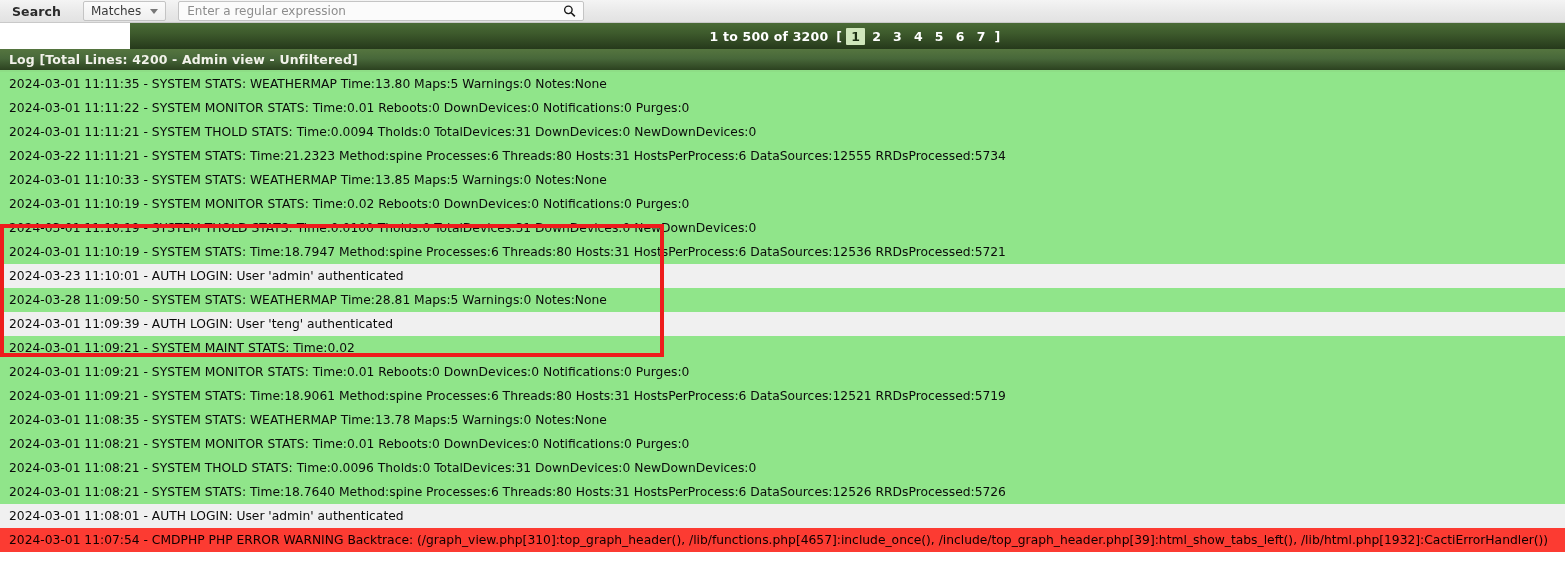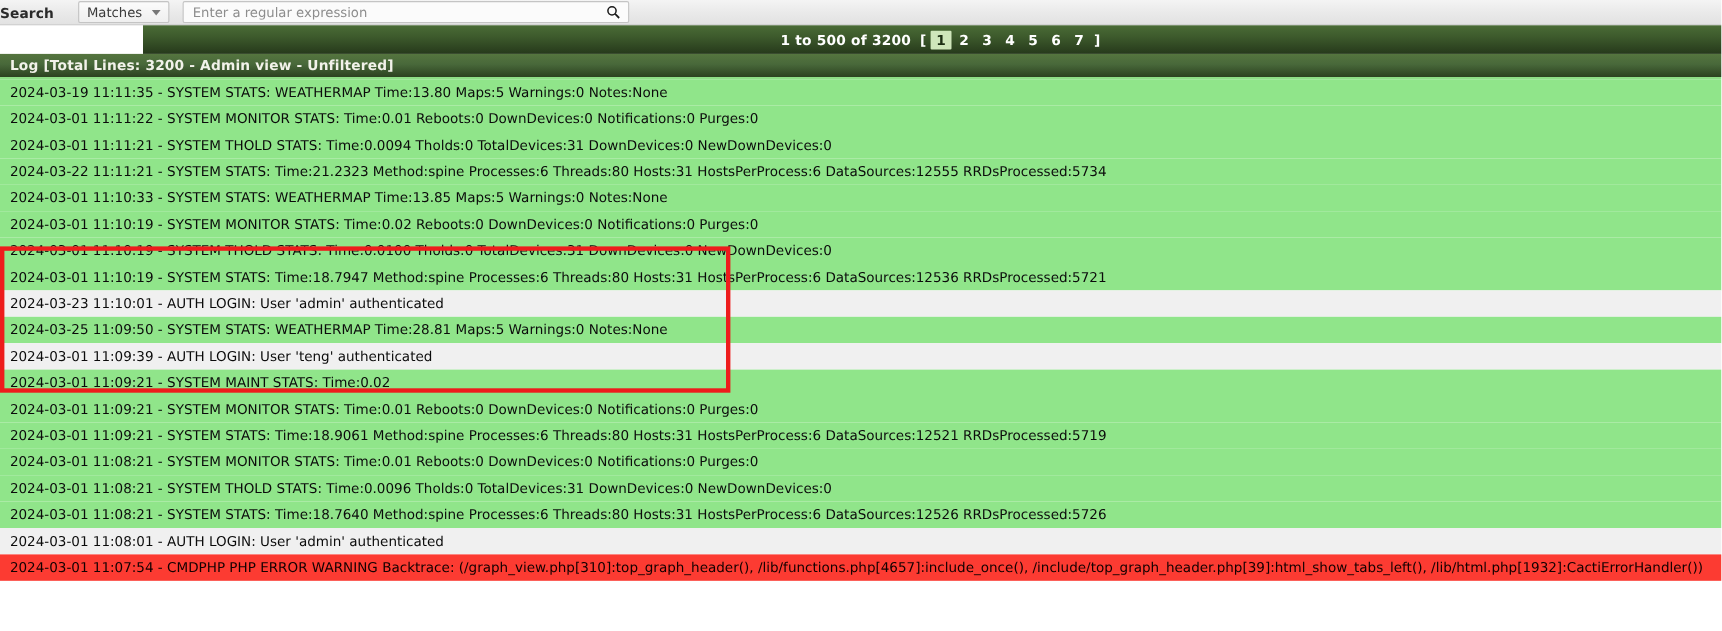--- a/index.html
+++ b/index.html
@@ -17,21 +17,21 @@
     position: relative;
   }
 
   
   .search-bar {
     height: 23px;
     background: linear-gradient(to bottom, #f4f4f4 0%, #e9e9e9 55%, #e2e2e2 100%);
     border-bottom: 1px solid #c9c9c9;
     display: flex;
     align-items: center;
-    padding: 0 0 0 0;
+    padding: 0 0 0 12px;
     box-sizing: border-box;
     position: relative;
   }
   .search-label {
     font-size: 12.5px;
     font-weight: 600;
     color: #2a2a2a;
     margin-right: 22px;
     letter-spacing: .1px;
     white-space: nowrap;
@@ -186,38 +186,39 @@
 <div class="page-bar">
   <div class="page-bar-inner">
     <span class="page-summary">1 to 500 of 3200</span>
     <span class="bracket">[</span>
     <span id="page-numbers"><span class="page-num current">1</span><span class="page-num">2</span><span class="page-num">3</span><span class="page-num">4</span><span class="page-num">5</span><span class="page-num">6</span><span class="page-num">7</span></span>
     <span class="bracket">]</span>
   </div>
 </div>
 
 <div class="log-header">
-  <span>Log [Total Lines: 3200 - Admin view - Unfiltered]</span>
+  <span>Log [Total Lines: 4200 - Admin view - Unfiltered]</span>
 </div>
 
 <div class="log-body" id="log-body">
-    <div class="log-row green">2024-03-19 11:11:35 - SYSTEM STATS: WEATHERMAP Time:13.80 Maps:5 Warnings:0 Notes:None</div>
+    <div class="log-row green">2024-03-01 11:11:35 - SYSTEM STATS: WEATHERMAP Time:13.80 Maps:5 Warnings:0 Notes:None</div>
     <div class="log-row green">2024-03-01 11:11:22 - SYSTEM MONITOR STATS: Time:0.01 Reboots:0 DownDevices:0 Notifications:0 Purges:0</div>
     <div class="log-row green">2024-03-01 11:11:21 - SYSTEM THOLD STATS: Time:0.0094 Tholds:0 TotalDevices:31 DownDevices:0 NewDownDevices:0</div>
     <div class="log-row green">2024-03-22 11:11:21 - SYSTEM STATS: Time:21.2323 Method:spine Processes:6 Threads:80 Hosts:31 HostsPerProcess:6 DataSources:12555 RRDsProcessed:5734</div>
     <div class="log-row green">2024-03-01 11:10:33 - SYSTEM STATS: WEATHERMAP Time:13.85 Maps:5 Warnings:0 Notes:None</div>
     <div class="log-row green">2024-03-01 11:10:19 - SYSTEM MONITOR STATS: Time:0.02 Reboots:0 DownDevices:0 Notifications:0 Purges:0</div>
     <div class="log-row green">2024-03-01 11:10:19 - SYSTEM THOLD STATS: Time:0.0100 Tholds:0 TotalDevices:31 DownDevices:0 NewDownDevices:0</div>
     <div class="log-row green">2024-03-01 11:10:19 - SYSTEM STATS: Time:18.7947 Method:spine Processes:6 Threads:80 Hosts:31 HostsPerProcess:6 DataSources:12536 RRDsProcessed:5721</div>
     <div class="log-row alt">2024-03-23 11:10:01 - AUTH LOGIN: User 'admin' authenticated</div>
-    <div class="log-row green">2024-03-25 11:09:50 - SYSTEM STATS: WEATHERMAP Time:28.81 Maps:5 Warnings:0 Notes:None</div>
+    <div class="log-row green">2024-03-28 11:09:50 - SYSTEM STATS: WEATHERMAP Time:28.81 Maps:5 Warnings:0 Notes:None</div>
     <div class="log-row alt">2024-03-01 11:09:39 - AUTH LOGIN: User 'teng' authenticated</div>
     <div class="log-row green">2024-03-01 11:09:21 - SYSTEM MAINT STATS: Time:0.02</div>
     <div class="log-row green">2024-03-01 11:09:21 - SYSTEM MONITOR STATS: Time:0.01 Reboots:0 DownDevices:0 Notifications:0 Purges:0</div>
     <div class="log-row green">2024-03-01 11:09:21 - SYSTEM STATS: Time:18.9061 Method:spine Processes:6 Threads:80 Hosts:31 HostsPerProcess:6 DataSources:12521 RRDsProcessed:5719</div>
+    <div class="log-row green">2024-03-01 11:08:35 - SYSTEM STATS: WEATHERMAP Time:13.78 Maps:5 Warnings:0 Notes:None</div>
     <div class="log-row green">2024-03-01 11:08:21 - SYSTEM MONITOR STATS: Time:0.01 Reboots:0 DownDevices:0 Notifications:0 Purges:0</div>
     <div class="log-row green">2024-03-01 11:08:21 - SYSTEM THOLD STATS: Time:0.0096 Tholds:0 TotalDevices:31 DownDevices:0 NewDownDevices:0</div>
     <div class="log-row green">2024-03-01 11:08:21 - SYSTEM STATS: Time:18.7640 Method:spine Processes:6 Threads:80 Hosts:31 HostsPerProcess:6 DataSources:12526 RRDsProcessed:5726</div>
     <div class="log-row alt">2024-03-01 11:08:01 - AUTH LOGIN: User 'admin' authenticated</div>
     <div class="log-row error">2024-03-01 11:07:54 - CMDPHP PHP ERROR WARNING Backtrace: (/graph_view.php[310]:top_graph_header(), /lib/functions.php[4657]:include_once(), /include/top_graph_header.php[39]:html_show_tabs_left(), /lib/html.php[1932]:CactiErrorHandler())</div>
   </div>
 
 <div class="highlight-box" id="highlight-box" style="top: 224px; left: 0px; width: 664px; height: 133px; border-color: rgb(238, 28, 28);"></div>
 
 </body></html>

